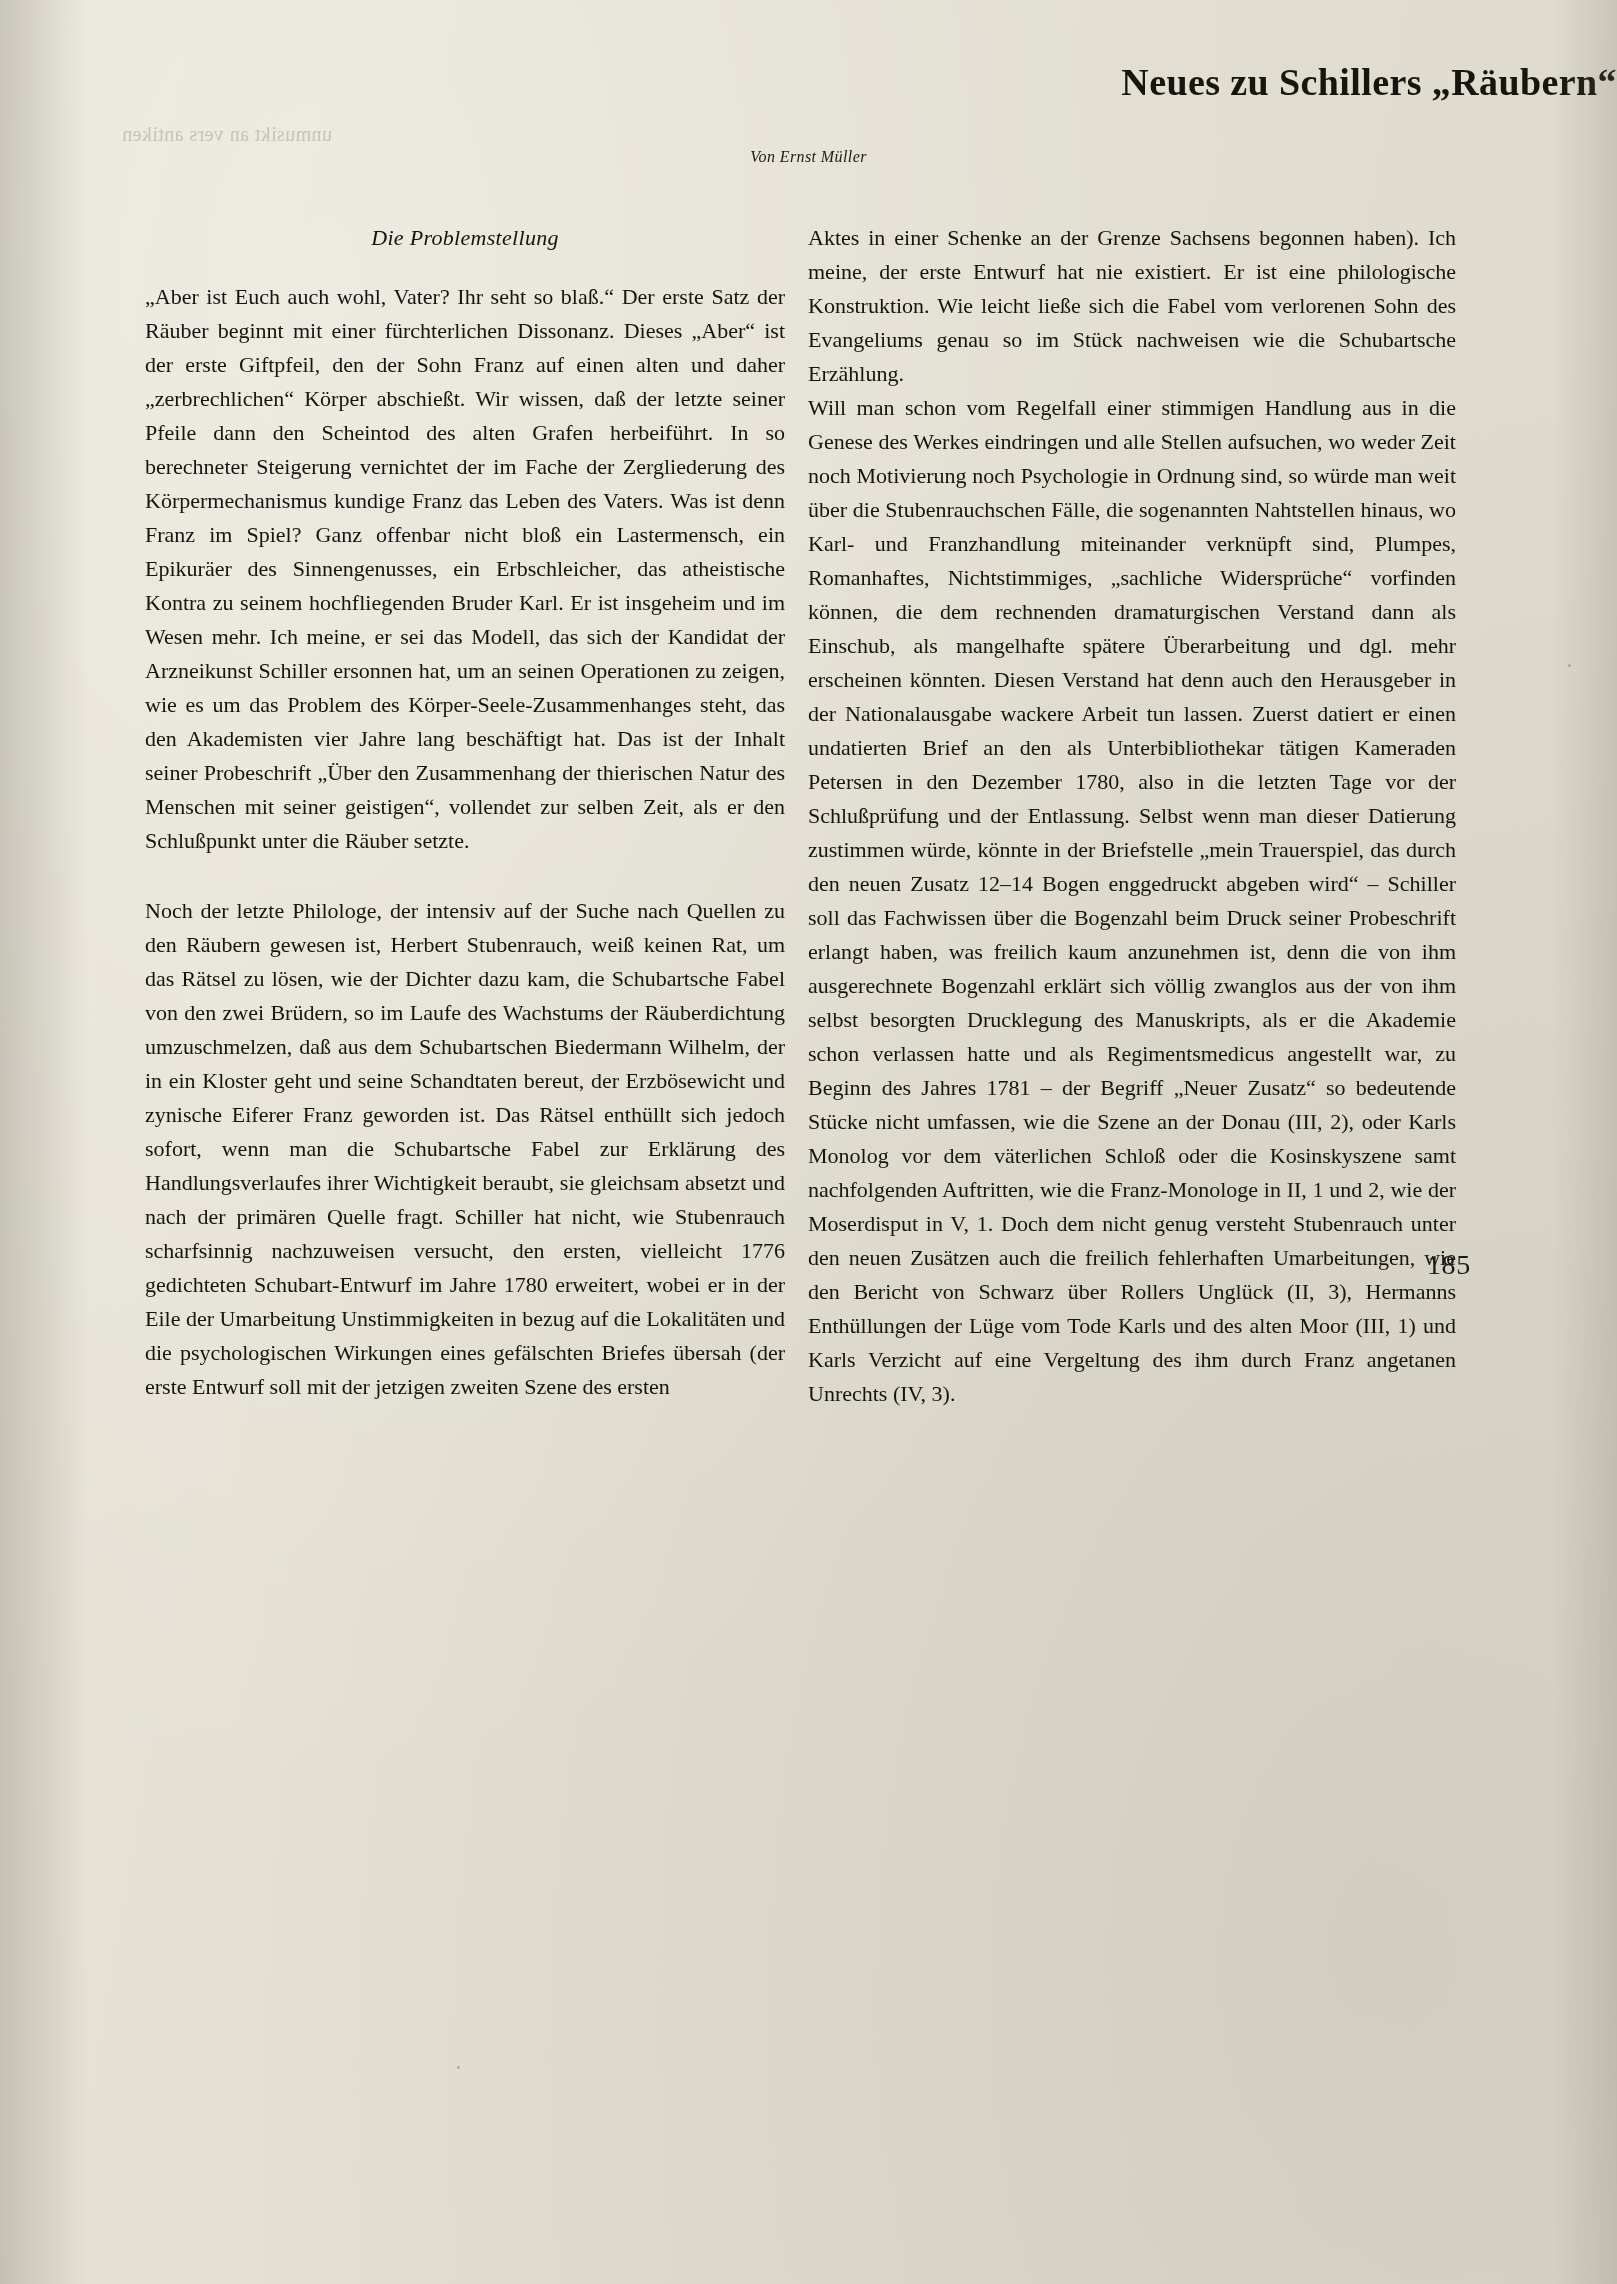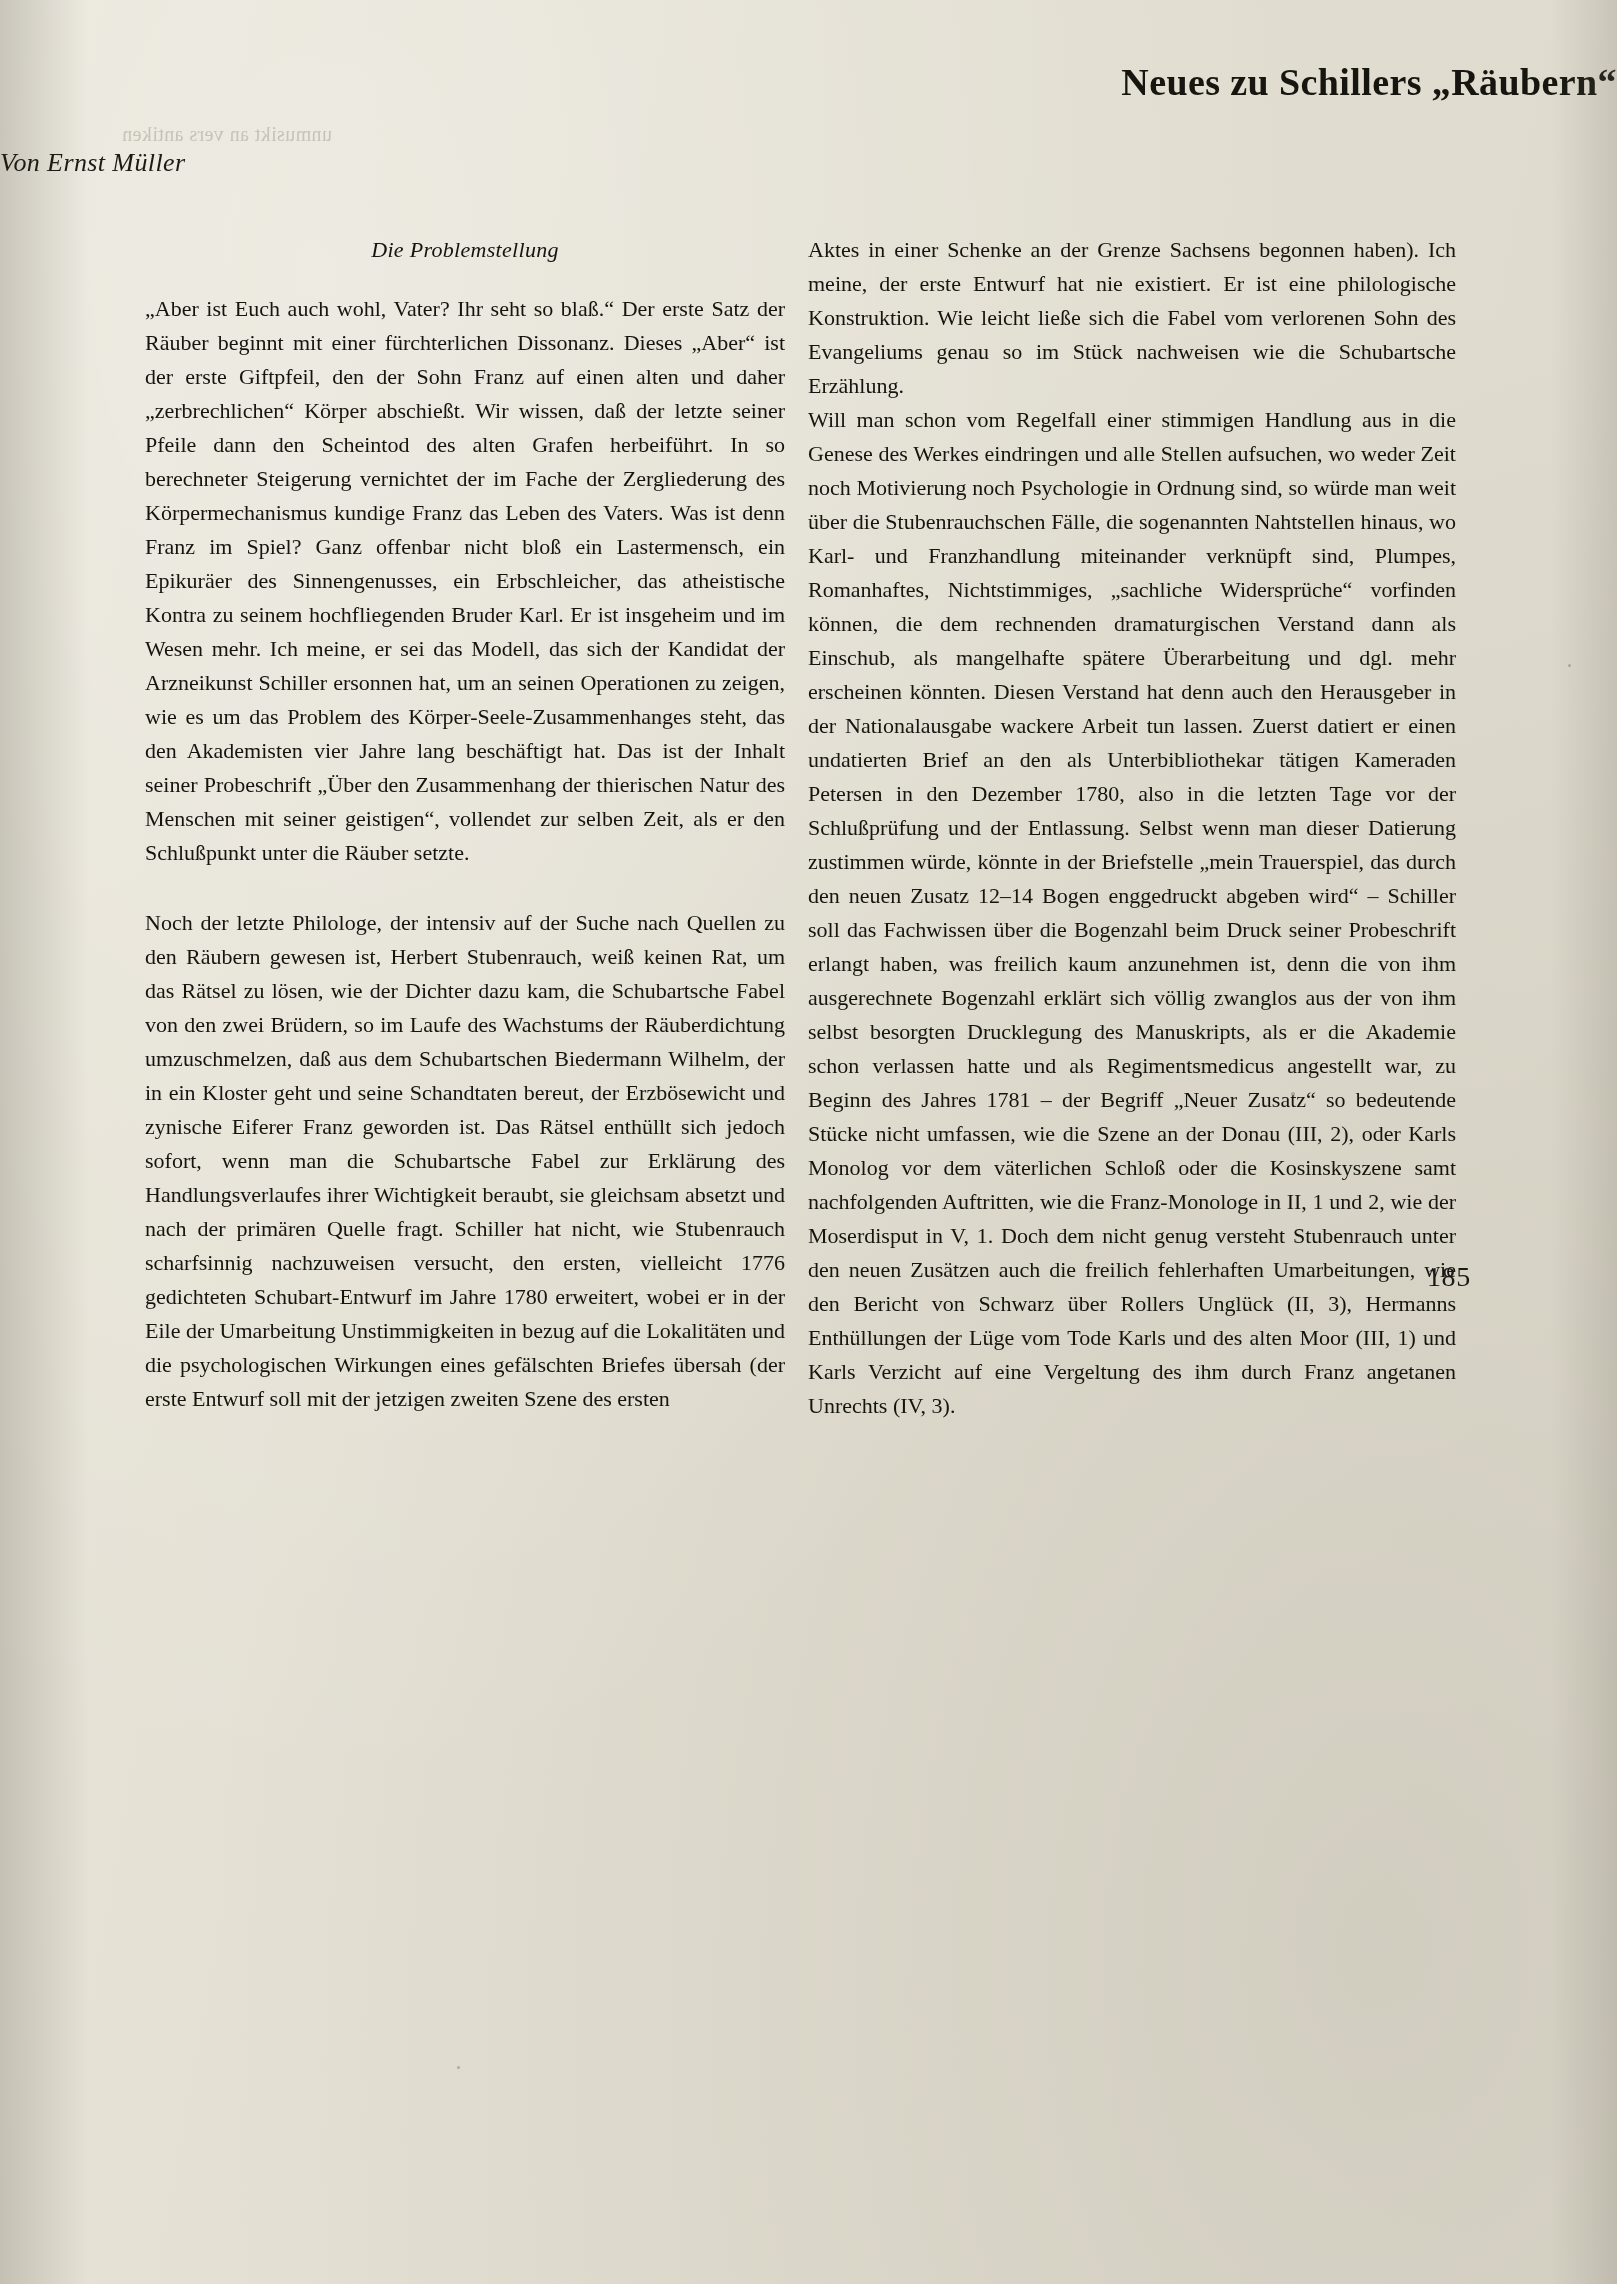--- a/index.html
+++ b/index.html
@@ -63,22 +63,23 @@
   .title {
     text-align: right;
     font-size: 38px;
     font-weight: bold;
     letter-spacing: 0.4px;
     margin: 0;
     padding-top: 60px;
     color: #16150f;
   }
   .byline {
+    text-align: center;
     font-style: italic;
-    font-size: 26px;
+    font-size: 16px;
     margin-top: 44px;
     letter-spacing: 0.4px;
     color: #1d1b14;
   }
   .columns {
     display: flex;
     gap: 23px;
     margin: 55px 145px 0 145px;
   }
   .col {

